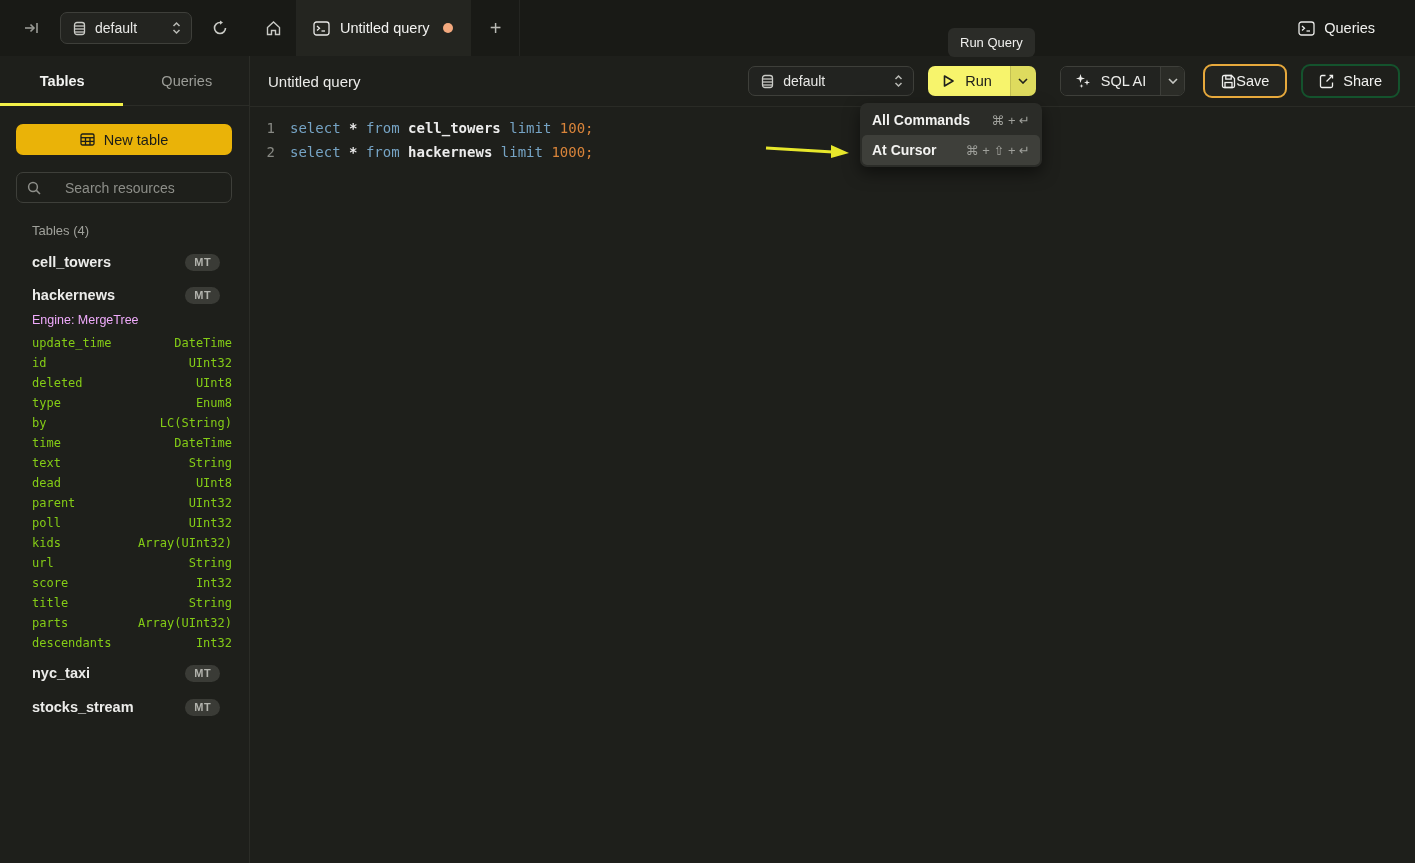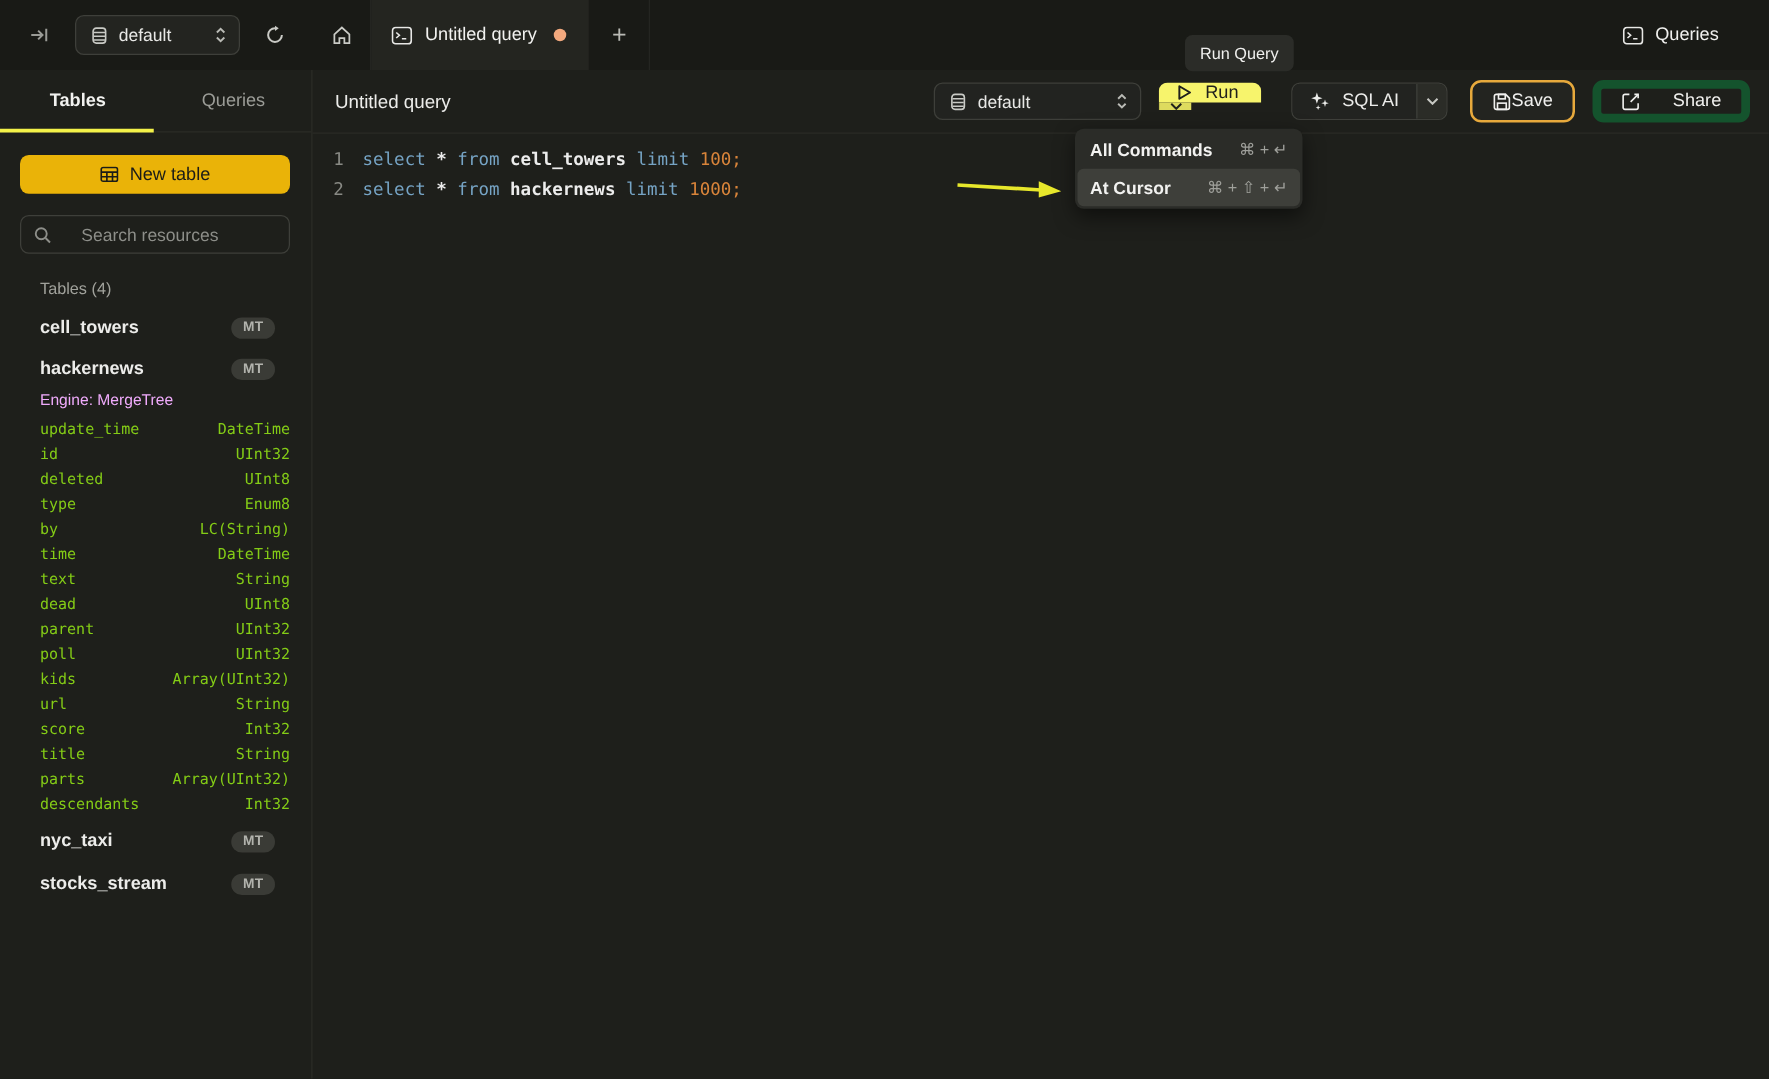--- a/index.html
+++ b/index.html
@@ -40,28 +40,28 @@
   .col-row { display:flex; justify-content:space-between; margin:0 17px 0 32px; height:20px; align-items:center; cursor:pointer; }
   .col-name, .col-type { font-family:"DejaVu Sans Mono","Liberation Mono",monospace; font-size:12px; color:#84cc16; }
   .gap-12 { height:12px; } .gap-10 { height:10px; } .gap-9 { height:9px; }
 
   
   .main-toolbar { position:absolute; top:56px; left:250px; width:1165px; height:51px; display:flex; align-items:center; border-bottom:1px solid #2a2b26; padding:0 15px 0 18px; }
   .page-title { font-size:15px; color:#ececea; font-weight:500; }
   .toolbar-actions { margin-left:auto; display:flex; align-items:center; gap:14px; }
   .tb-select { display:flex; align-items:center; gap:9px; height:30px; width:166px; padding:0 10px 0 12px; border:1px solid #3e3f3a; border-radius:7px; background:#222320; color:#e8e8e6; font-size:14px; cursor:pointer; }
   .tb-select .updown { margin-left:auto; }
-  .run-split { display:flex; height:30px; border-radius:7px; overflow:hidden; cursor:pointer;flex-direction:column; }
+  .run-split { display:flex; height:30px; border-radius:7px; overflow:hidden; cursor:pointer; }
   .run-main { background:#f7f46c; color:#20211c; display:flex; align-items:center; gap:10px; padding:0 18px 0 14px; font-size:14.5px; font-weight:500; border:none; font-family:inherit; cursor:pointer; }
   .run-caret { background:#dedb5e; border:none; border-left:1px solid rgba(0,0,0,.12); width:26px; display:flex; align-items:center; justify-content:center; color:#20211c; cursor:pointer; }
   .sqlai-btn { margin-left:10px; display:flex; height:30px; border:1px solid #3e3f3a; border-radius:7px; overflow:hidden; cursor:pointer; }
   .sqlai-main { display:flex; align-items:center; gap:10px; padding:0 14px; background:#222320; color:#ececea; font-size:14.5px; font-weight:500; border:none; font-family:inherit; cursor:pointer; }
   .sqlai-caret { width:24px; background:#2b2c27; border:none; border-left:1px solid #3e3f3a; display:flex; align-items:center; justify-content:center; color:#c7c8c3; cursor:pointer; }
   .save-btn { margin-left:4px; display:flex; align-items:center; height:34px; padding:0 16px; background:#232420; border:2px solid #e7a93c; border-radius:9px; color:#f0f0ee; font-size:14.5px; font-weight:500; cursor:pointer; font-family:inherit; }
-  .share-btn { display:flex; align-items:center; gap:26px; height:34px; padding:0 16px; background:transparent; border:7px solid #14532d; border-radius:9px; color:#f0f0ee; font-size:14.5px; font-weight:500; cursor:pointer; font-family:inherit; }
+  .share-btn { display:flex; align-items:center; gap:9px; height:34px; padding:0 16px; background:transparent; border:2px solid #14532d; border-radius:9px; color:#f0f0ee; font-size:14.5px; font-weight:500; cursor:pointer; font-family:inherit; }
 
   
   .editor { position:absolute; top:107px; left:250px; width:1165px; height:756px; padding-top:9px; cursor:text; }
   .code-line { display:flex; height:24px; align-items:center; font-family:"DejaVu Sans Mono","Liberation Mono",monospace; font-size:14px; }
   .gutter { width:25px; text-align:right; color:#888984; flex:0 0 auto; }
   .code { margin-left:15px; white-space:pre; }
   .tok-kw { color:#76a4c5; }
   .tok-op { color:#ececec; font-weight:700; }
   .tok-ident { color:#ececec; font-weight:700; }
   .tok-num { color:#d9843a; }

